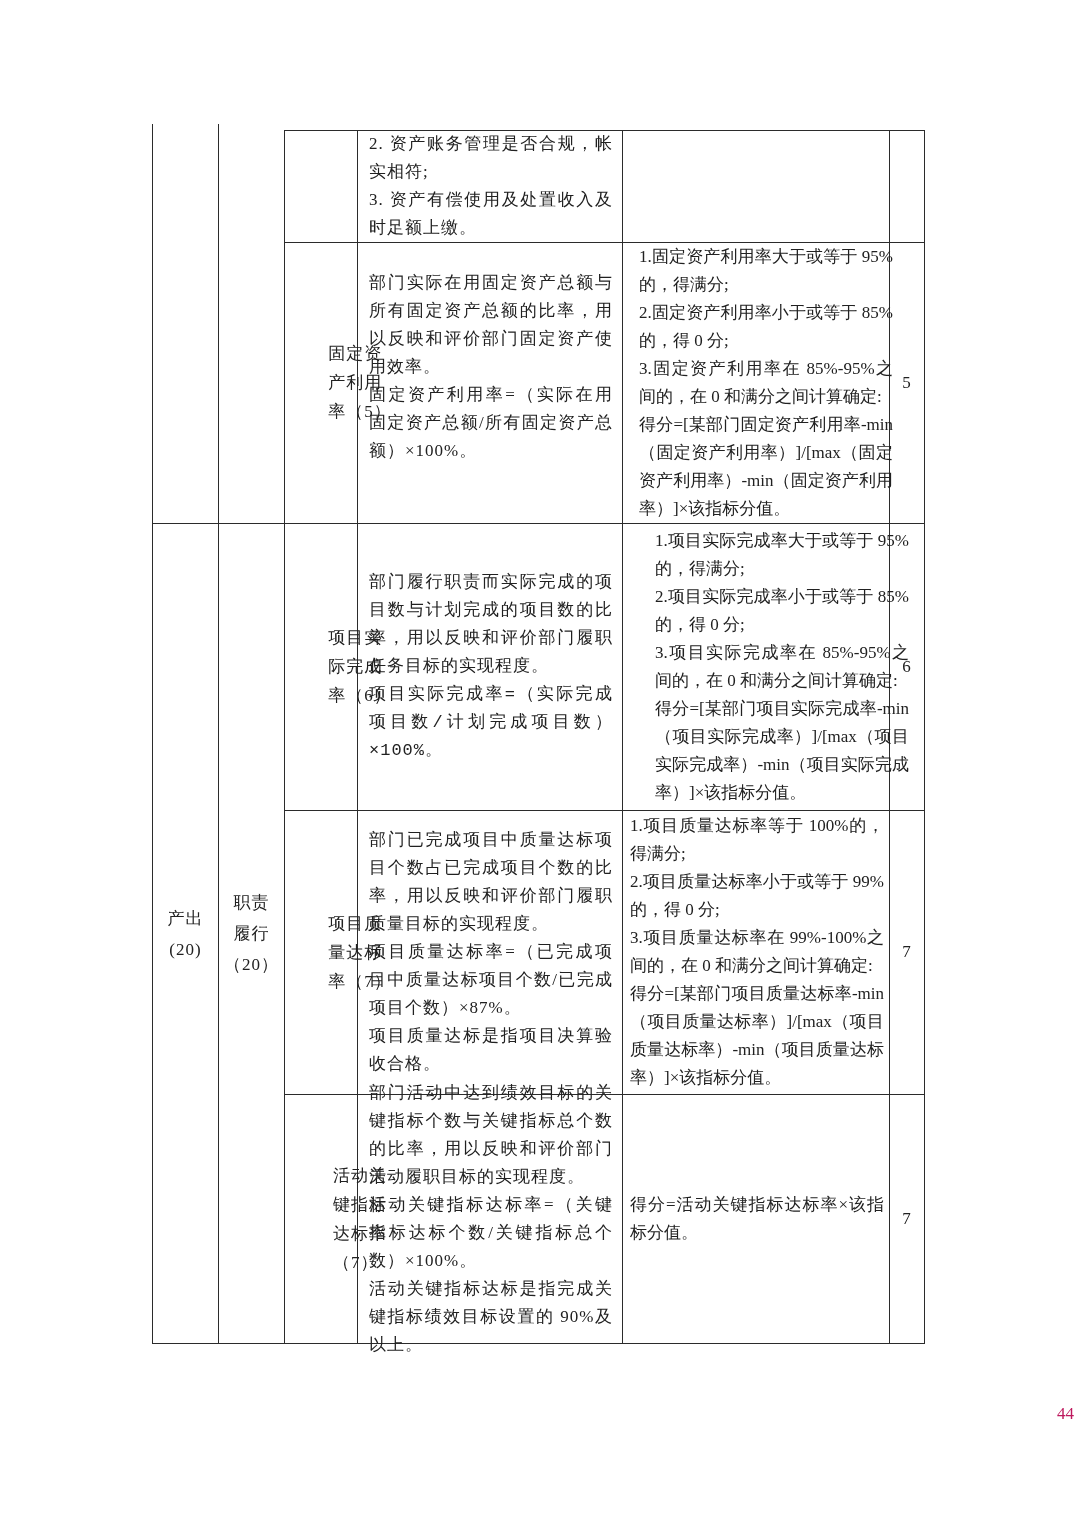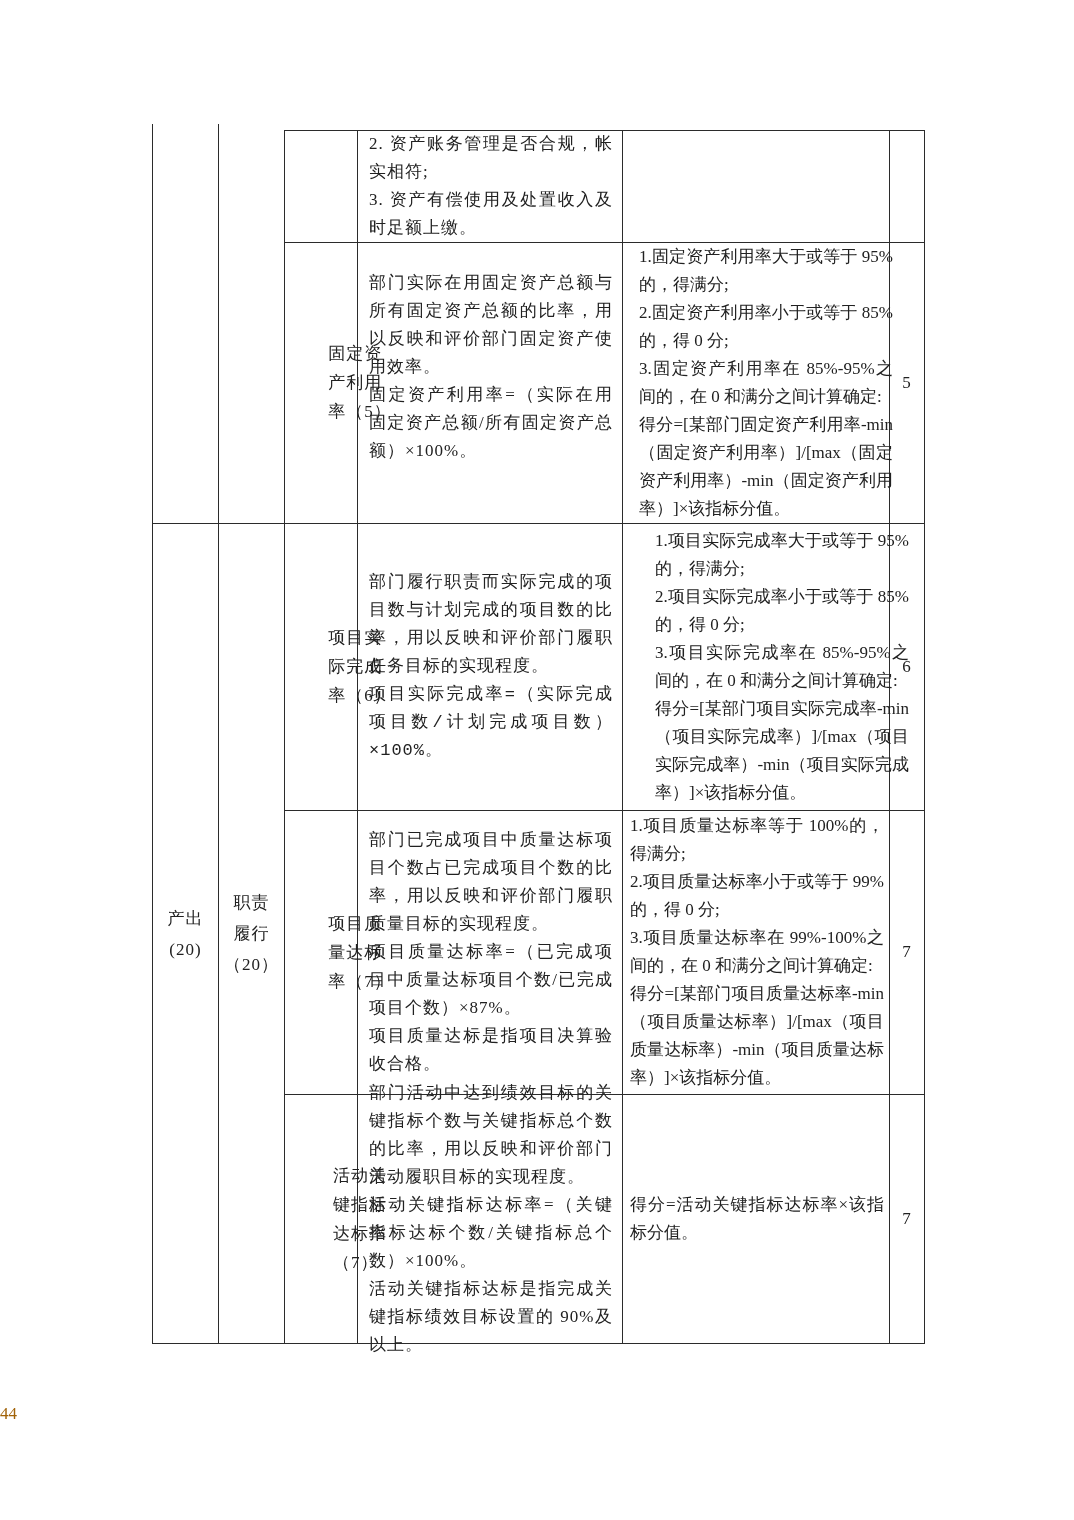--- a/index.html
+++ b/index.html
@@ -36,23 +36,23 @@
   .score-cell{
     padding:0 4px 0 7px;
     text-align:justify;
     letter-spacing:0;
   }
   .pts-cell{align-items:center;text-align:center;}
   .page-number{
     position:absolute;
     left:0;right:0;
     top:1404px;
-    text-align:left;
+    text-align:right;
     font-size:17px;
-    color:#a16207;
+    color:#be185d;
   }
 </style>
 </head>
 <body>
 
 <div class="page">
 
   <div class="vline" style="left:152px;top:124px;height:1220px;"></div>
   <div class="vline" style="left:218px;top:124px;height:1220px;"></div>
   <div class="vline" style="left:284px;top:130px;height:1214px;"></div>

